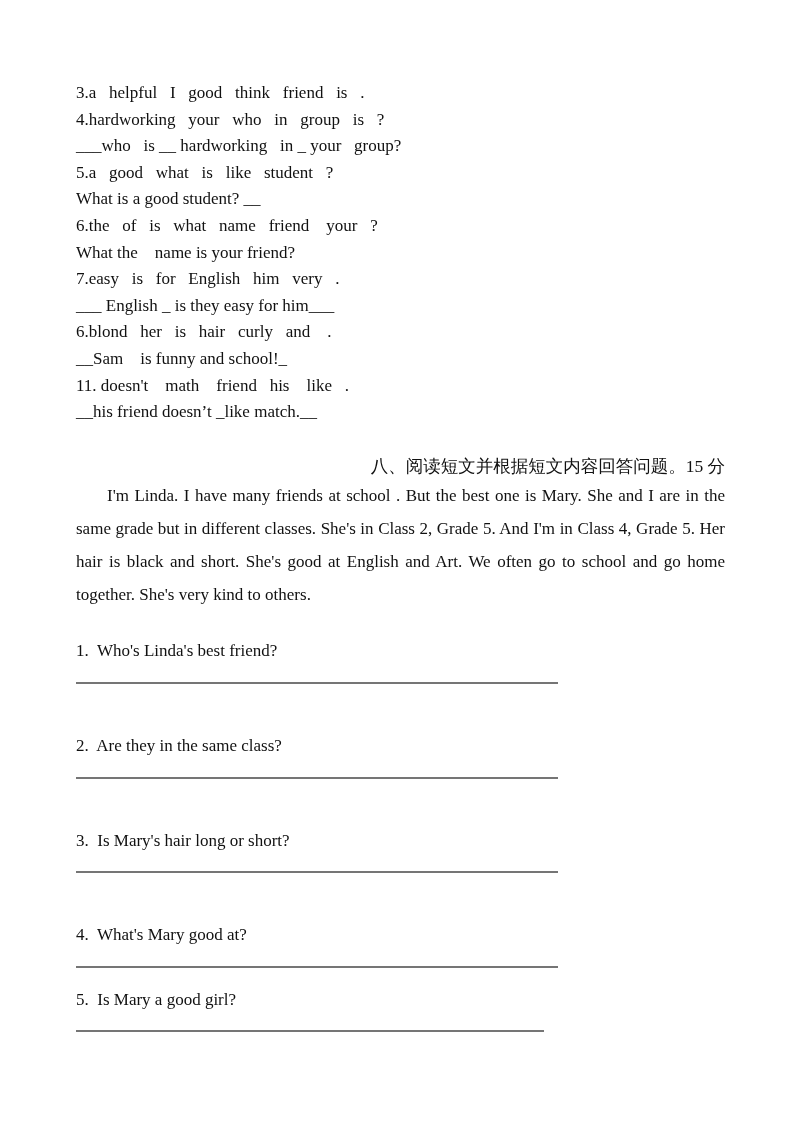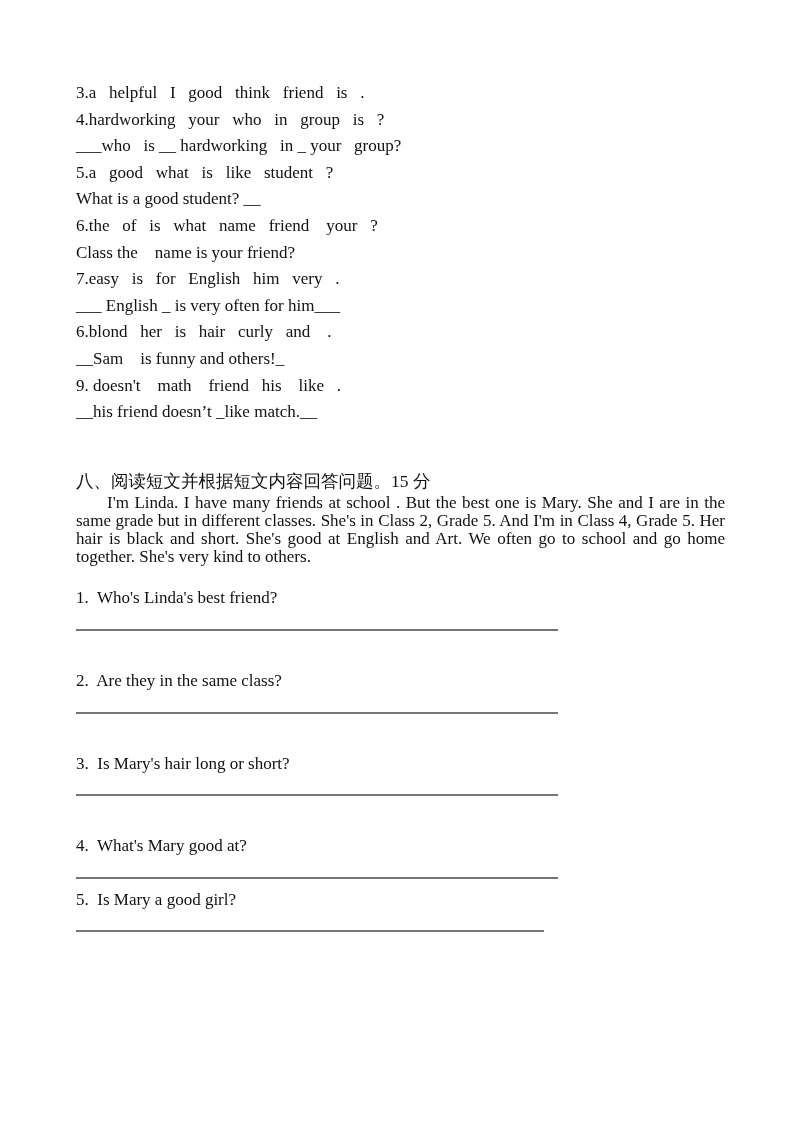--- a/index.html
+++ b/index.html
@@ -26,41 +26,42 @@
     padding: 80px 68px 0 76px;
   }
   .ex-line {
     font-size: 17px;
     line-height: 26.6px;
     white-space: pre-wrap;
   }
   .section-heading {
     font-size: 17.5px;
     line-height: 26.6px;
-    margin-top: 42px;
+    margin-top: 27px;
     white-space: pre-wrap;
+    text-align: right;
   }
   .passage {
     margin: 0;
     font-size: 17px;
-    line-height: 18px;
+    line-height: 33px;
     text-align: justify;
     text-indent: 31px;
   }
   .question {
     font-size: 17px;
     line-height: 26.6px;
-    margin-top: 37px;
+    margin-top: 49px;
     white-space: pre-wrap;
   }
   .question.first {
-    margin-top: 19px;
+    margin-top: 27px;
   }
   .question.tight {
-    margin-top: 8px;
+    margin-top: 19px;
   }
   .answer-line {
     width: 482px;
     height: 0;
     border-bottom: 2px solid var(--line-color);
     margin-top: 17px;
   }
   .answer-line.short {
     width: 468px;
   }
@@ -70,26 +71,26 @@
 
 <div class="page">
 
   <div>
     <div class="ex-line">3.a   helpful   I   good   think   friend   is   .</div>
     <div class="ex-line">4.hardworking   your   who   in   group   is   ?</div>
     <div class="ex-line">___who   is __ hardworking   in _ your   group?</div>
     <div class="ex-line">5.a   good   what   is   like   student   ?</div>
     <div class="ex-line">What is a good student? __</div>
     <div class="ex-line">6.the   of   is   what   name   friend    your   ?</div>
-    <div class="ex-line">Class the    name is your friend?</div>
+    <div class="ex-line">What the    name is your friend?</div>
     <div class="ex-line">7.easy   is   for   English   him   very   .</div>
-    <div class="ex-line">___ English _ is very often for him___</div>
+    <div class="ex-line">___ English _ is they easy for him___</div>
     <div class="ex-line">6.blond   her   is   hair   curly   and    .</div>
-    <div class="ex-line">__Sam    is funny and others!_</div>
-    <div class="ex-line">9. doesn't    math    friend   his    like   .</div>
+    <div class="ex-line">__Sam    is funny and school!_</div>
+    <div class="ex-line">11. doesn't    math    friend   his    like   .</div>
     <div class="ex-line">__his friend doesn’t _like match.__</div>
   </div>
 
   <div>
     <div class="section-heading">八、阅读短文并根据短文内容回答问题。15 分</div>
     <p class="passage">I'm Linda. I have many friends at school .  But the best one is Mary.   She and I are in the same grade but in different classes.   She's in Class 2, Grade 5. And I'm in Class 4, Grade 5. Her hair is black and short.   She's good at English and Art. We often go to school and go home together. She's very kind to others.</p>
 
     <div class="question first">1.  Who's Linda's best friend?</div>
     <div class="answer-line"></div>
 

